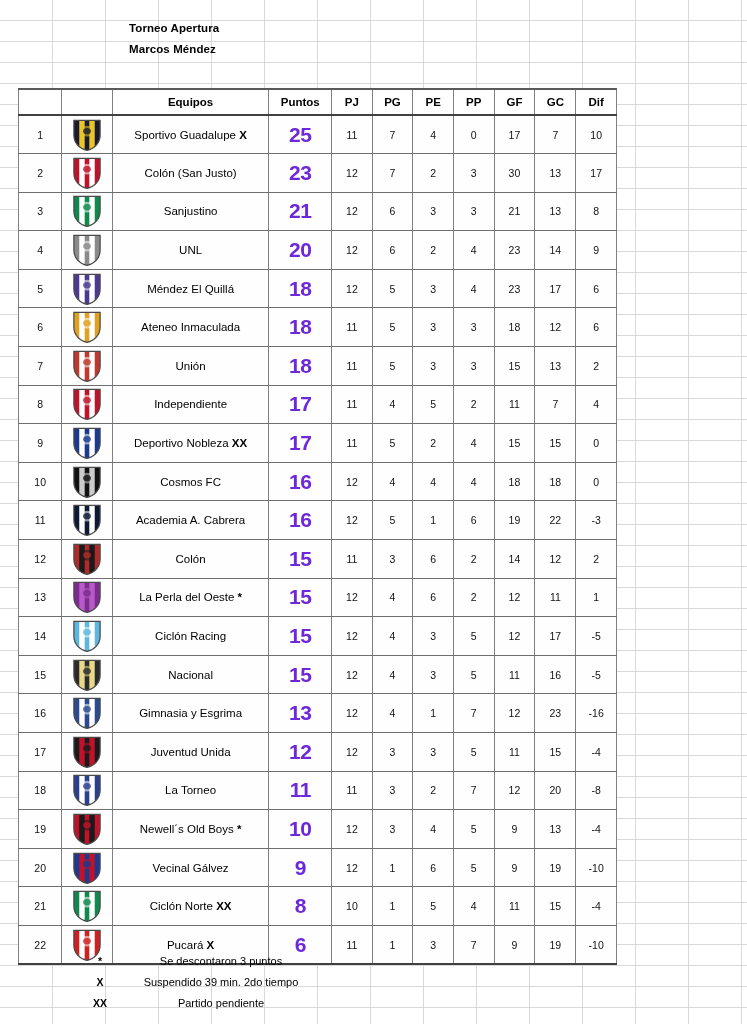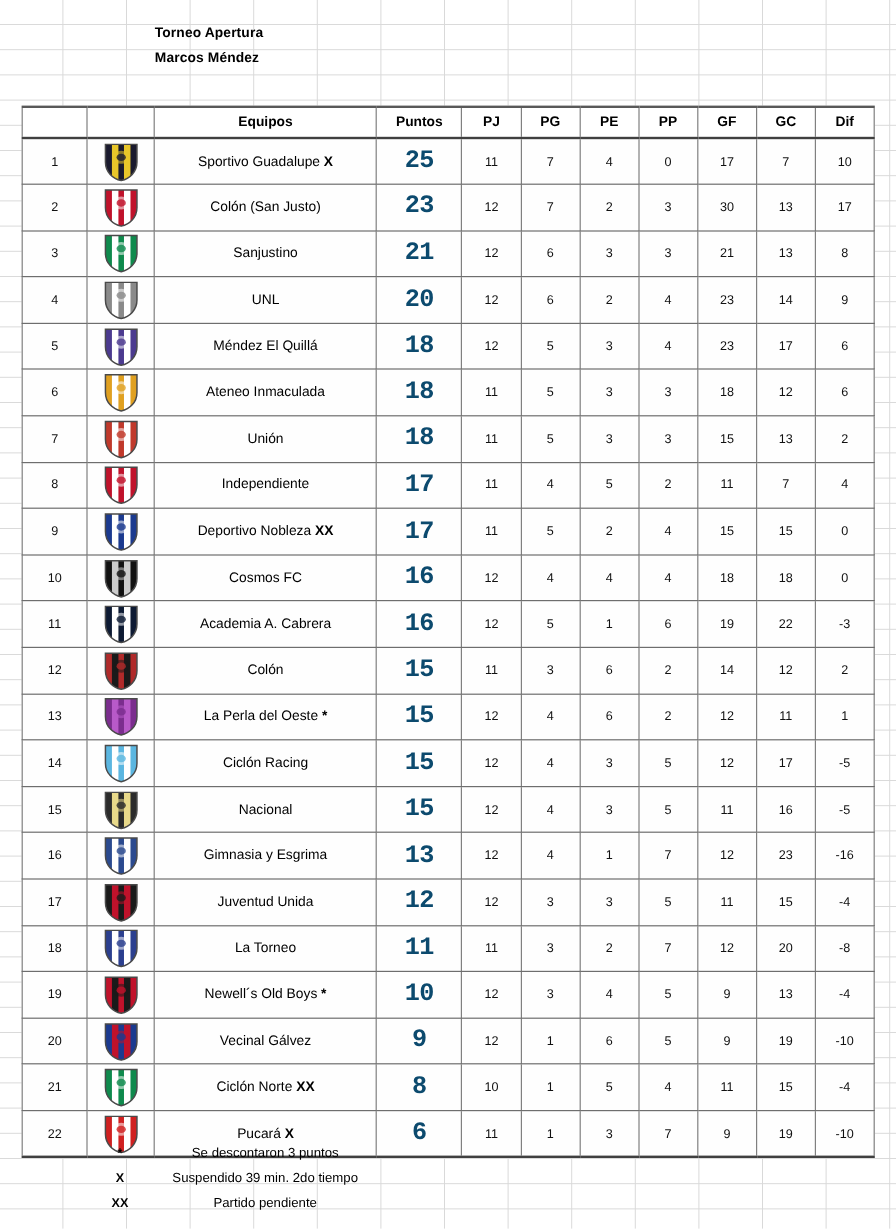--- a/index.html
+++ b/index.html
@@ -39,21 +39,21 @@
     font-weight: bold;
     color: #000;
     line-height: 21px;
     letter-spacing: .1px;
     white-space: nowrap;
   }
   
   #standings {
     position: absolute;
     left: 18px; top: 88px;
-    width: 711px;
+    width: 599px;
     border-collapse: collapse;
     z-index: 2;
     background: #fff;
     border-radius: 21px;
   }
   #standings td, #standings th {
     border: 1px solid #808080;
     padding: 0;
     background: #fefefe;
     text-align: center;
@@ -71,21 +71,21 @@
   }
   th.h-rank, th.h-logo { border-top-color: transparent; border-left-color: transparent; border-right-color: transparent; border-bottom-color: transparent; background: transparent; }
   th.h-equipos { font-size: 12.5px; }
   th.h-puntos { font-size: 16.5px; font-weight: bold; }
 
   
   #standings tbody tr { height: 38.6px; }
   td.c-rank  { width: 54px;  font-size: 10.5px; color: #111; }
   td.c-logo  { width: 56px;  padding: 0; }
   td.c-team  { width: 185px; font-size: 11.5px; color: #000; }
-  td.c-pts   { width: 71px;  font-size: 21px; font-weight: bold; color: #0c4a6e; letter-spacing: -.5px; font-family: Liberation Mono, monospace; }
+  td.c-pts   { width: 71px;  font-size: 21px; font-weight: bold; color: #6d28d9; letter-spacing: -.5px; }
   td.c-num   { width: 49px;  font-size: 10.5px; color: #111; }
   td.c-pts, td.c-team { border-left: 2px solid #4a4a4a; }
   td.c-pts { border-right: 1px solid #555; }
   #standings tbody tr td { border-bottom: 1px solid #6e6e6e; }
   #standings tbody tr:last-child td { border-bottom: 2px solid #404040; }
 
   .team-label b { font-weight: bold; }
 
   
   .crest { width: 34px; height: 34px; display: inline-block; vertical-align: middle; }

